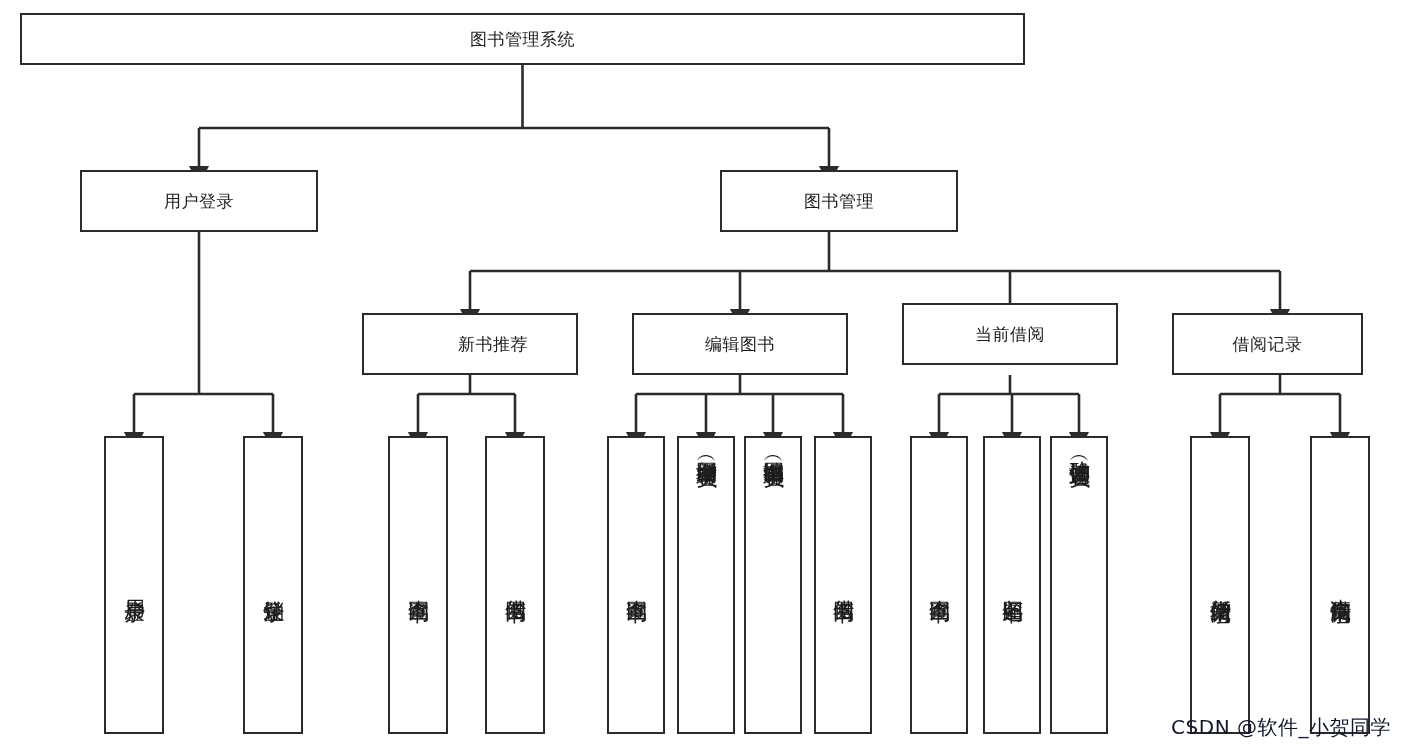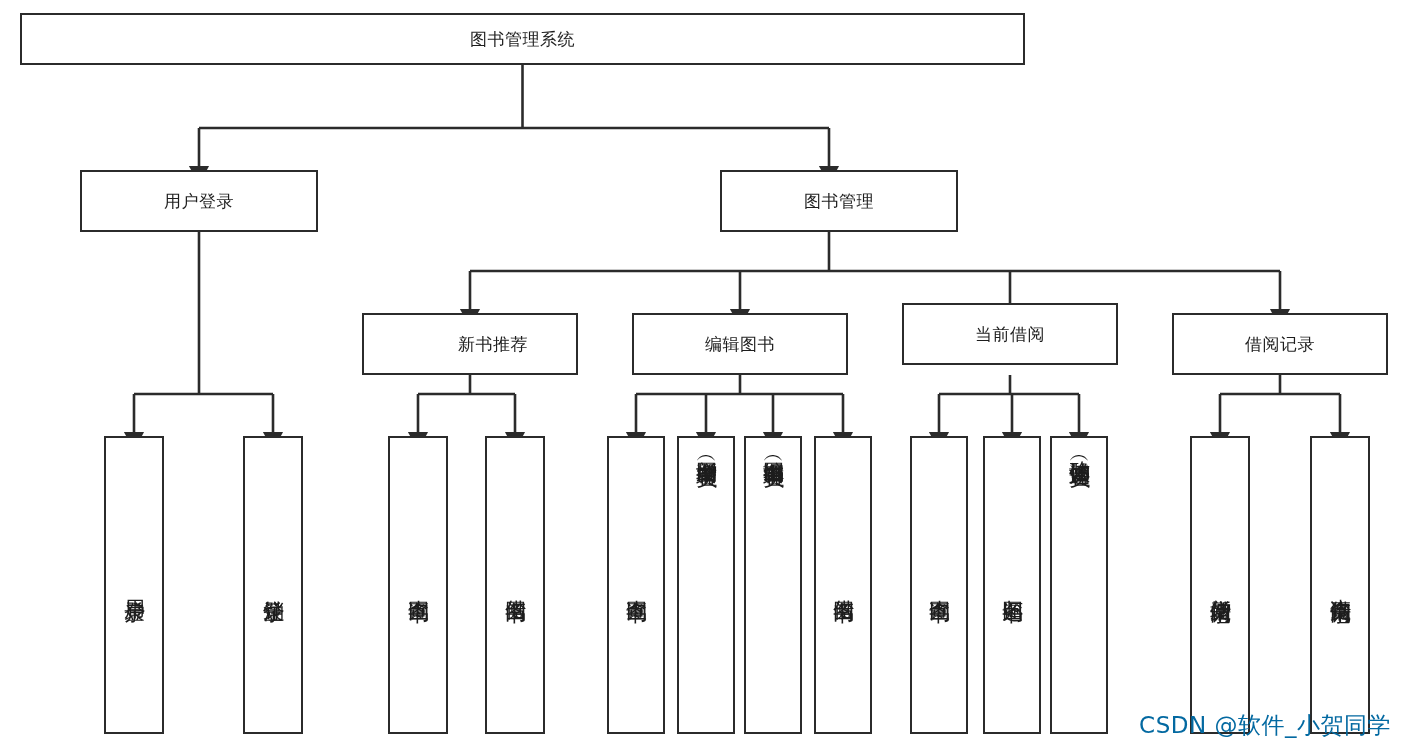--- a/index.html
+++ b/index.html
@@ -53,22 +53,22 @@
     white-space:nowrap;
   }
   .node.vert.mid{
     align-items:center;
     padding-top:0;
   }
   .watermark{
     position:absolute;
     right:14px;
     bottom:6px;
-    font-size:23px;
-    color:#0369a1;
+    font-size:20px;
+    color:#0f172a;
     letter-spacing:0.5px;
     z-index:3;
     white-space:nowrap;
     user-select:none;
   }
 </style>
 </head>
 <body>
 
 <div id="canvas">
@@ -127,21 +127,21 @@
       </div>
       <div class="node" style="left: 362px; top: 313px; width: 216px; height: 62px; border-color: rgb(43, 43, 43); background: rgb(255, 255, 255); padding-left: 46px;">
         <span class="lbl">新书推荐</span>
       </div>
       <div class="node" style="left: 632px; top: 313px; width: 216px; height: 62px; border-color: rgb(43, 43, 43); background: rgb(255, 255, 255);">
         <span class="lbl">编辑图书</span>
       </div>
       <div class="node" style="left: 902px; top: 303px; width: 216px; height: 62px; border-color: rgb(43, 43, 43); background: rgb(255, 255, 255);">
         <span class="lbl">当前借阅</span>
       </div>
-      <div class="node" style="left: 1172px; top: 313px; width: 216px; height: 62px; border-color: rgb(43, 43, 43); background: rgb(255, 255, 255);">
+      <div class="node" style="left: 1172px; top: 313px; width: 191px; height: 62px; border-color: rgb(43, 43, 43); background: rgb(255, 255, 255);">
         <span class="lbl">借阅记录</span>
       </div>
       <div class="node vert mid" style="left: 104px; top: 436px; width: 60px; height: 298px; border-color: rgb(43, 43, 43); background: rgb(255, 255, 255);">
         <span class="lbl">用户登录</span>
       </div>
       <div class="node vert mid" style="left: 243px; top: 436px; width: 60px; height: 298px; border-color: rgb(43, 43, 43); background: rgb(255, 255, 255);">
         <span class="lbl">注销登录</span>
       </div>
       <div class="node vert mid" style="left: 388px; top: 436px; width: 60px; height: 298px; border-color: rgb(43, 43, 43); background: rgb(255, 255, 255);">
         <span class="lbl">查询图书</span>

